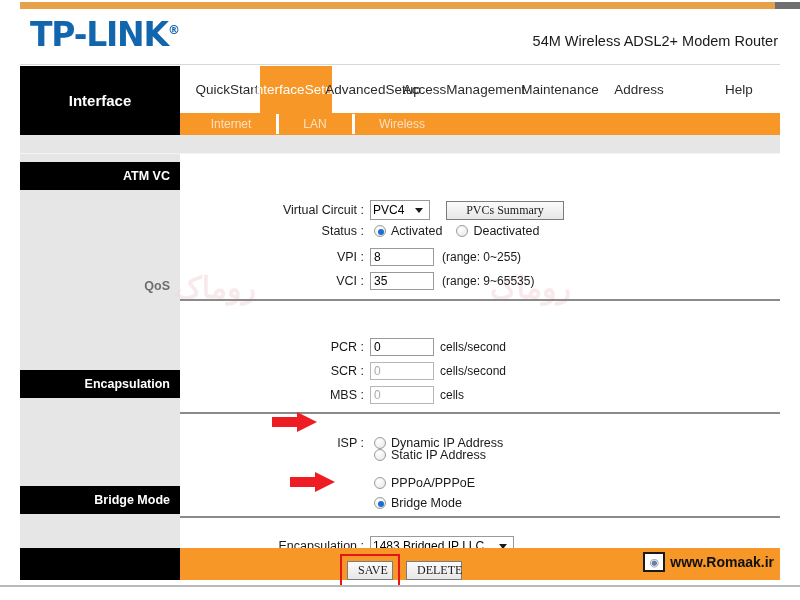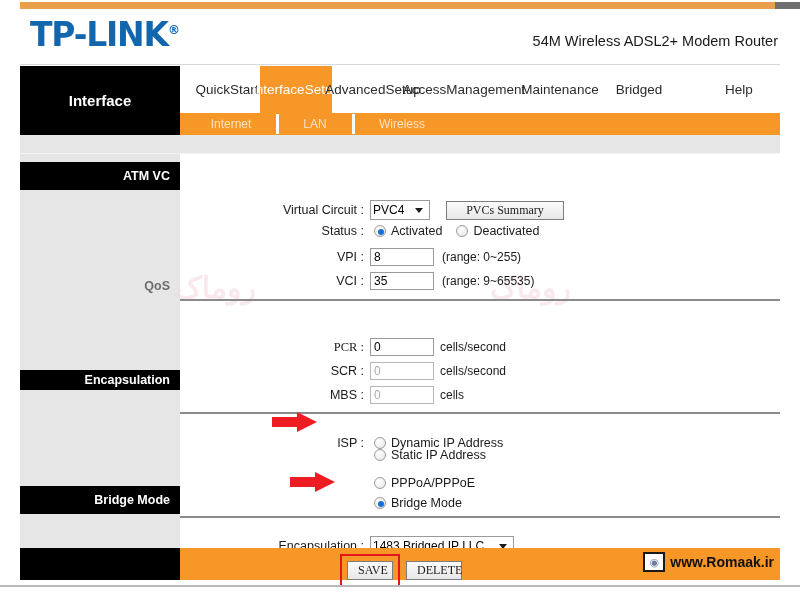--- a/index.html
+++ b/index.html
@@ -345,21 +345,21 @@
         </div>
       <div class="tab" style="left:234px;width:100px;">
           <span>Access</span>
           <br>
           <span>Management</span>
         </div>
       <div class="tab" style="left:334px;width:92px;align-items:center;">
           <span>Maintenance</span>
         </div>
       <div class="tab" style="left:428px;width:62px;">
-          <span>Bridged</span>
+          <span>Address</span>
         </div>
       <div class="tab" style="left:530px;width:58px;">
           <span>Help</span>
         </div>
     </div>
 
     <div class="subtabs">
       <div class="subtab" style="left:10px;width:82px;">Internet</div>
       <div class="subtab-sep" style="left:96px;"></div>
       <div class="subtab" style="left:104px;width:62px;">LAN</div>
@@ -367,21 +367,21 @@
       <div class="subtab" style="left:180px;width:84px;">Wireless</div>
     </div>
   </div>
 
   <div class="body-area">
     <div class="body-topstrip"></div>
 
     <div class="label-col">
       <div class="sec-label" style="top:8px;height:28px;">ATM VC</div>
       <div class="sec-label plain" style="top:122px;height:20px;">QoS</div>
-      <div class="sec-label" style="top:216px;height:20px;">Encapsulation</div>
+      <div class="sec-label" style="top:216px;height:28px;">Encapsulation</div>
       <div class="sec-label" style="top:332px;height:28px;">Bridge Mode</div>
     </div>
     <div class="label-footer"></div>
 
     <div class="content-col">
 
       <div class="ghost" style="left:-5px;top:116px;">روماک</div>
       <div class="ghost" style="left:310px;top:116px;">روماک</div>
 
       <div class="frow" style="left:0px;top:46px;">
@@ -414,21 +414,21 @@
       <div class="frow" style="left:0px;top:118px;">
         <span class="flabel" style="width:184px;">VCI :</span>
         <input class="txtin" style="width: 64px; margin-left: 6px;" value="35">
         <span class="hint">(range: 9~65535)</span>
       </div>
 
       <div class="divider" style="top:145px;"></div>
 
 
       <div class="frow" style="left:0px;top:184px;">
-        <span class="flabel" style="width:184px;font-family:Liberation Serif, serif;">PCR :</span>
+        <span class="flabel" style="width:184px;">PCR :</span>
         <input class="txtin" style="width: 64px; margin-left: 6px;" value="0">
         <span class="unit">cells/second</span>
       </div>
 
       <div class="frow" style="left:0px;top:208px;">
         <span class="flabel" style="width:184px;">SCR :</span>
         <input class="txtin dim" style="width: 64px; margin-left: 6px;" value="0">
         <span class="unit">cells/second</span>
       </div>
 

